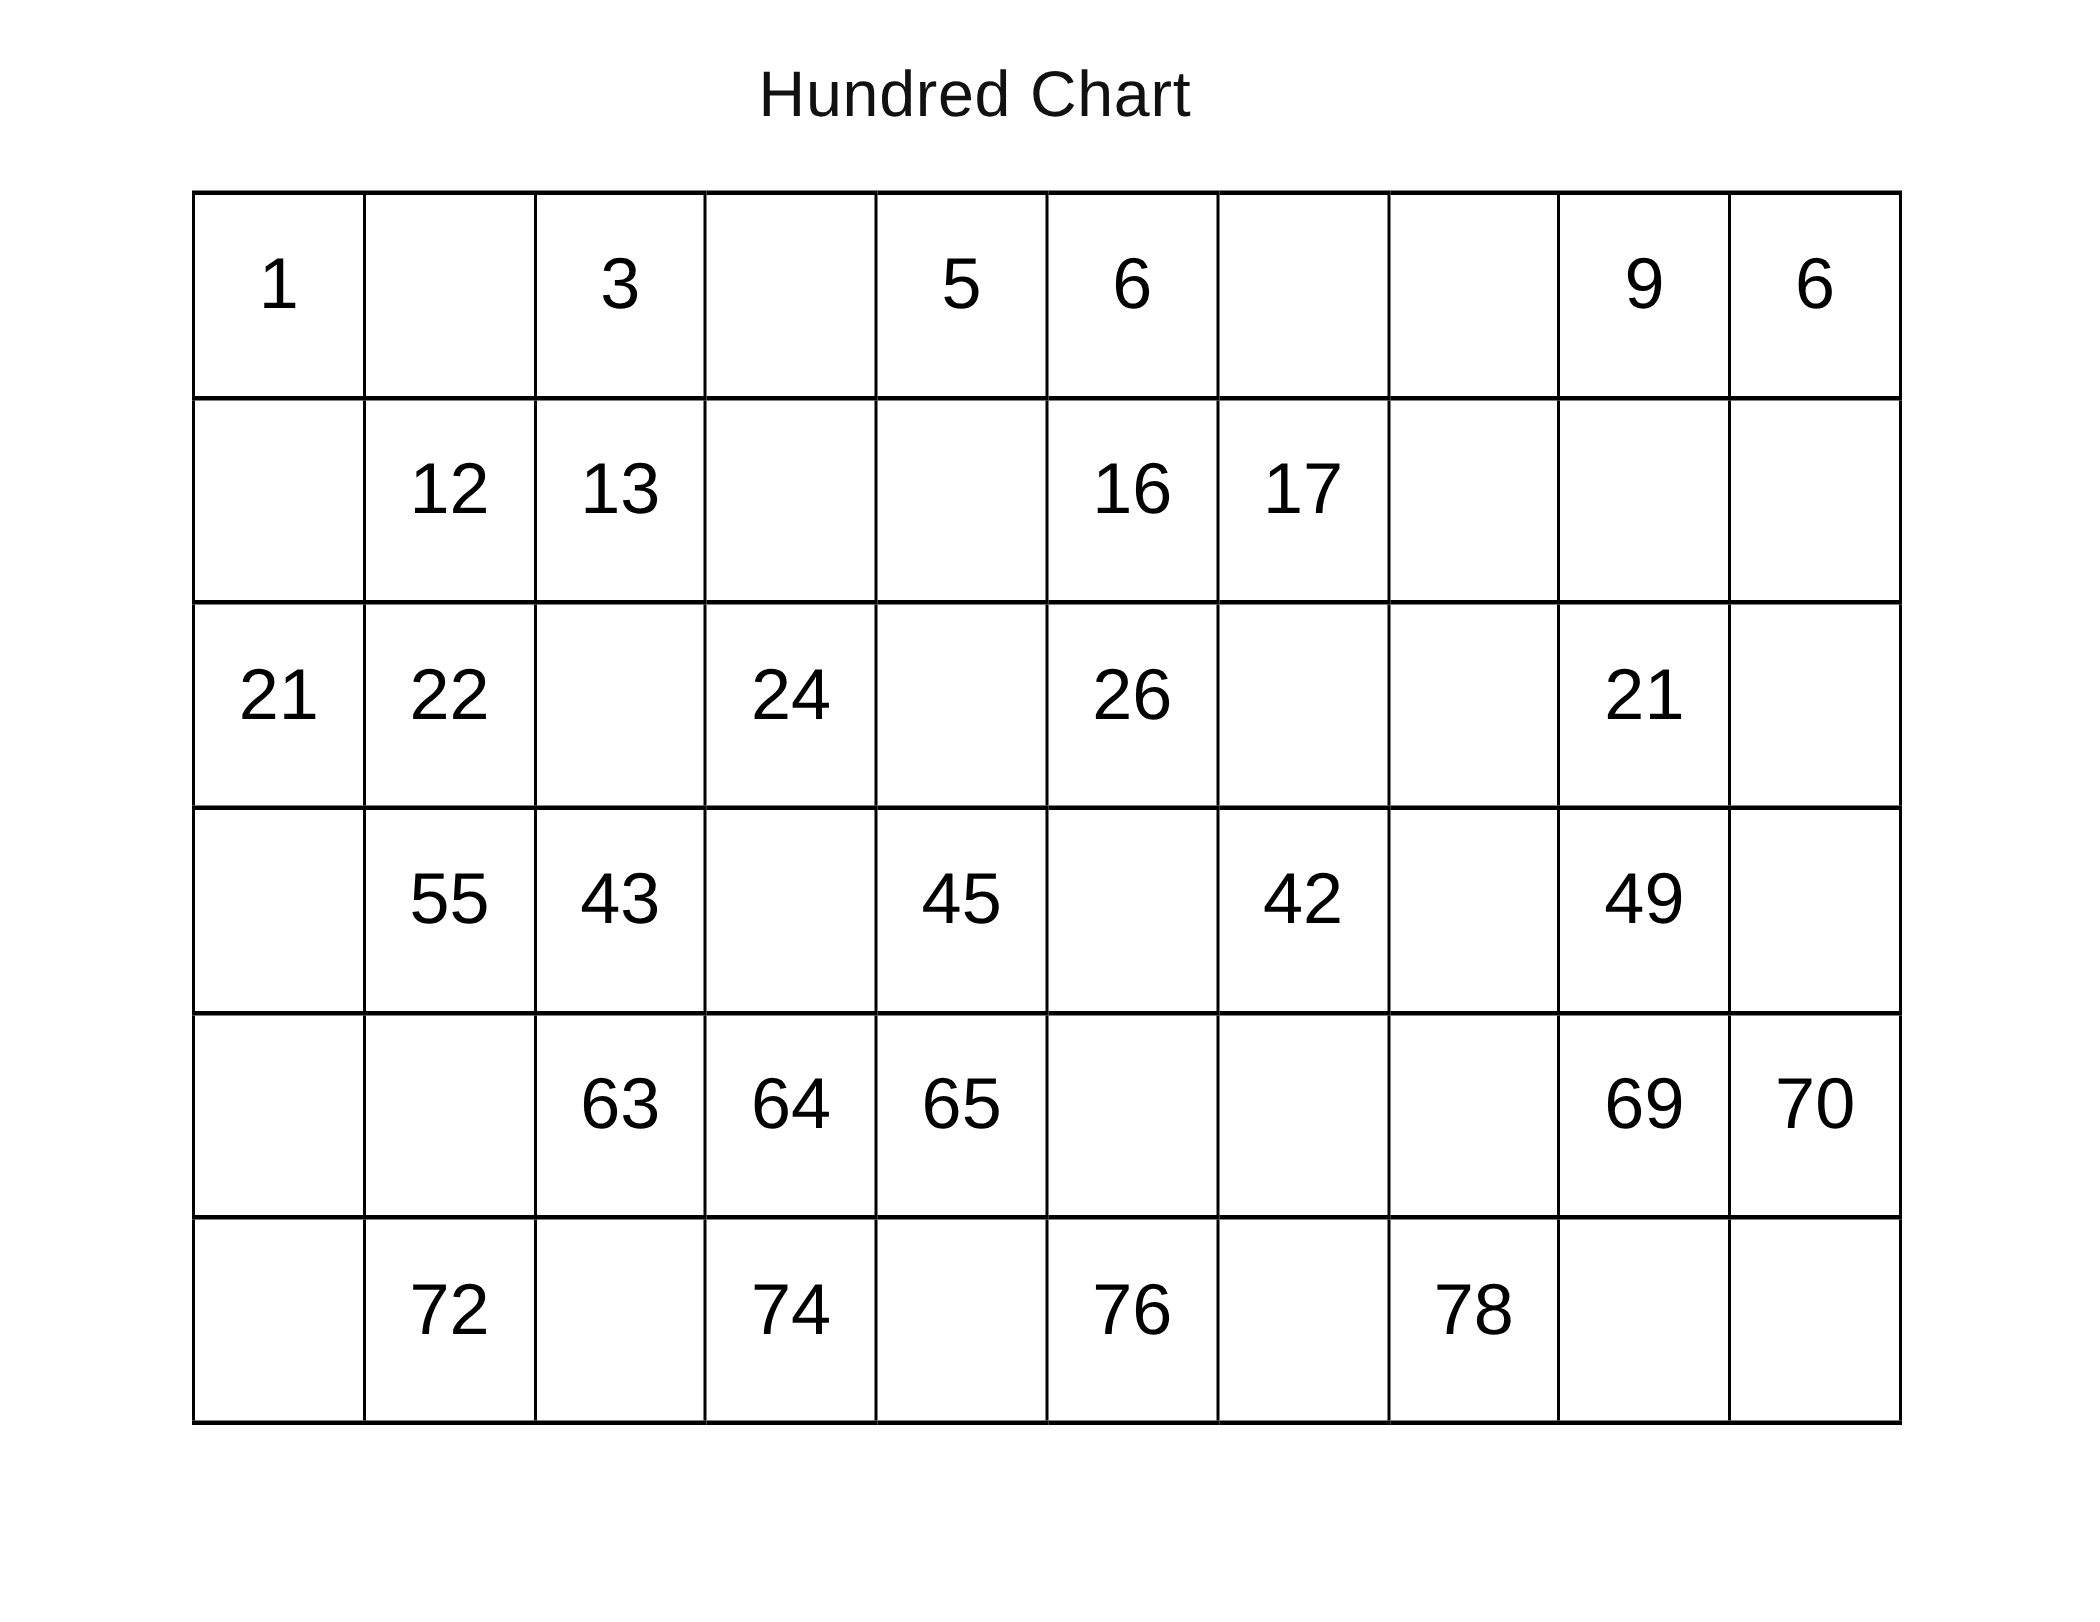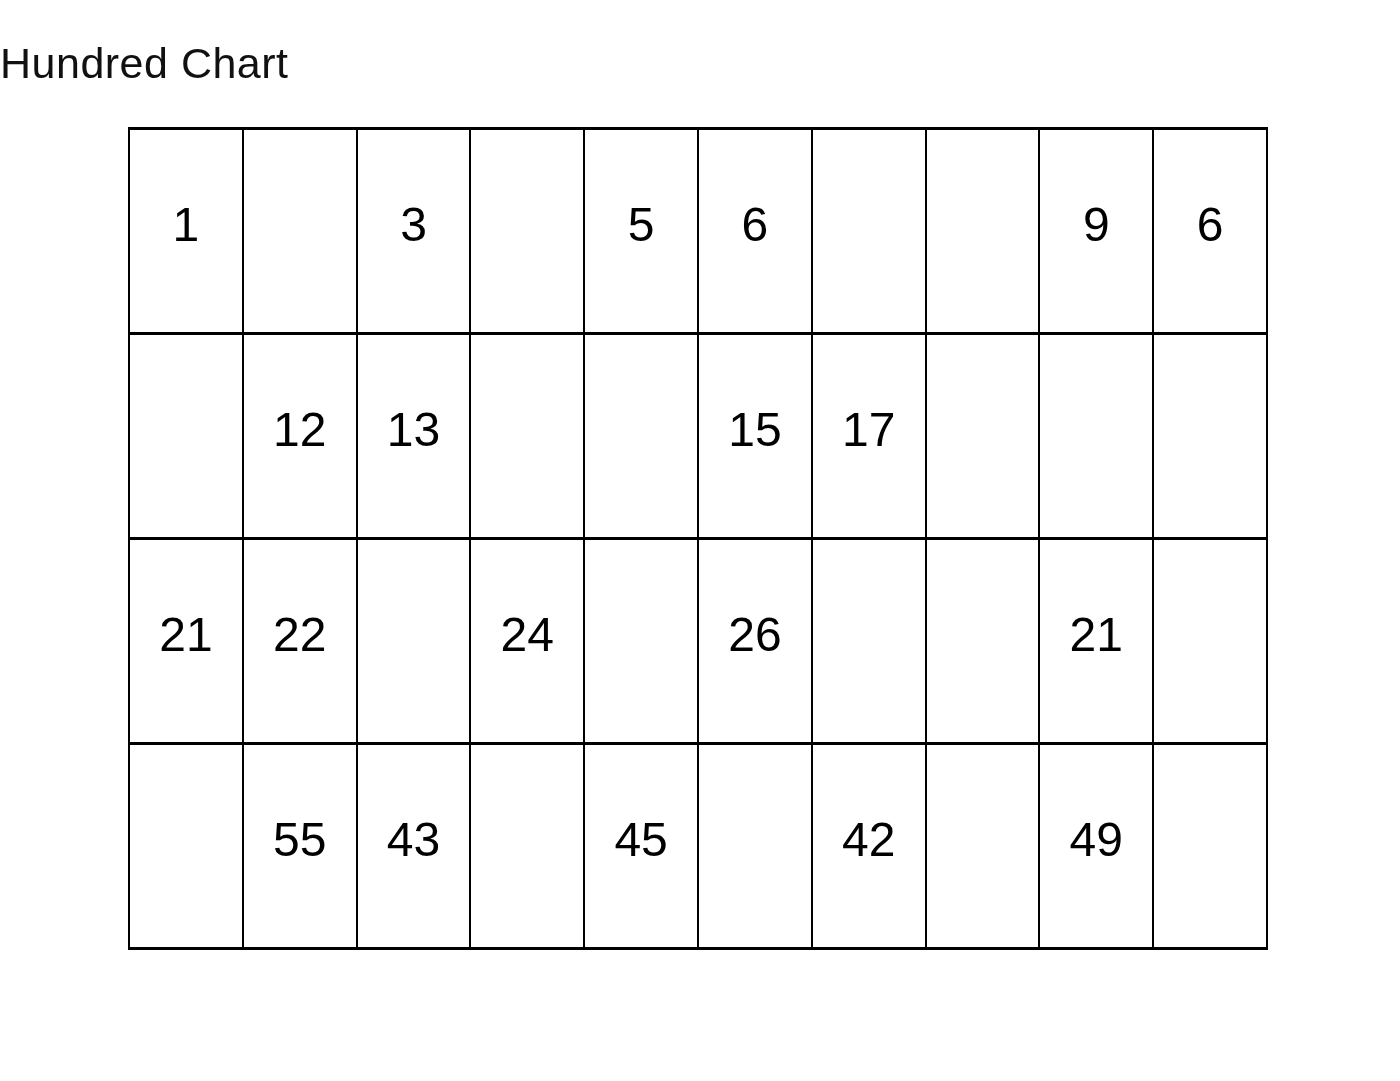--- a/index.html
+++ b/index.html
@@ -15,21 +15,21 @@
     position: relative;
     width: 1400px;
     height: 1081px;
     background: #ffffff;
   }
   .title {
     position: absolute;
     top: 40px;
     left: 0;
     width: 1300px;          
-    text-align: left;
+    text-align: center;
     font-size: 43px;
     line-height: 1.1;
     font-weight: 400;
     color: #111111;
     letter-spacing: 0.5px;
   }
   table.hundred-grid {
     position: absolute;
     left: 128px;
     top: 127px;
@@ -71,21 +71,21 @@
           <td></td>
           <td>9</td>
           <td>6</td>
         </tr>
         <tr>
           <td></td>
           <td>12</td>
           <td>13</td>
           <td></td>
           <td></td>
-          <td>15</td>
+          <td>16</td>
           <td>17</td>
           <td></td>
           <td></td>
           <td></td>
         </tr>
         <tr>
           <td>21</td>
           <td>22</td>
           <td></td>
           <td>24</td>
@@ -101,15 +101,39 @@
           <td>55</td>
           <td>43</td>
           <td></td>
           <td>45</td>
           <td></td>
           <td>42</td>
           <td></td>
           <td>49</td>
           <td></td>
         </tr>
+        <tr>
+          <td></td>
+          <td></td>
+          <td>63</td>
+          <td>64</td>
+          <td>65</td>
+          <td></td>
+          <td></td>
+          <td></td>
+          <td>69</td>
+          <td>70</td>
+        </tr>
+        <tr>
+          <td></td>
+          <td>72</td>
+          <td></td>
+          <td>74</td>
+          <td></td>
+          <td>76</td>
+          <td></td>
+          <td>78</td>
+          <td></td>
+          <td></td>
+        </tr>
       </tbody>
   </table>
 </div>
 
 </body></html>

